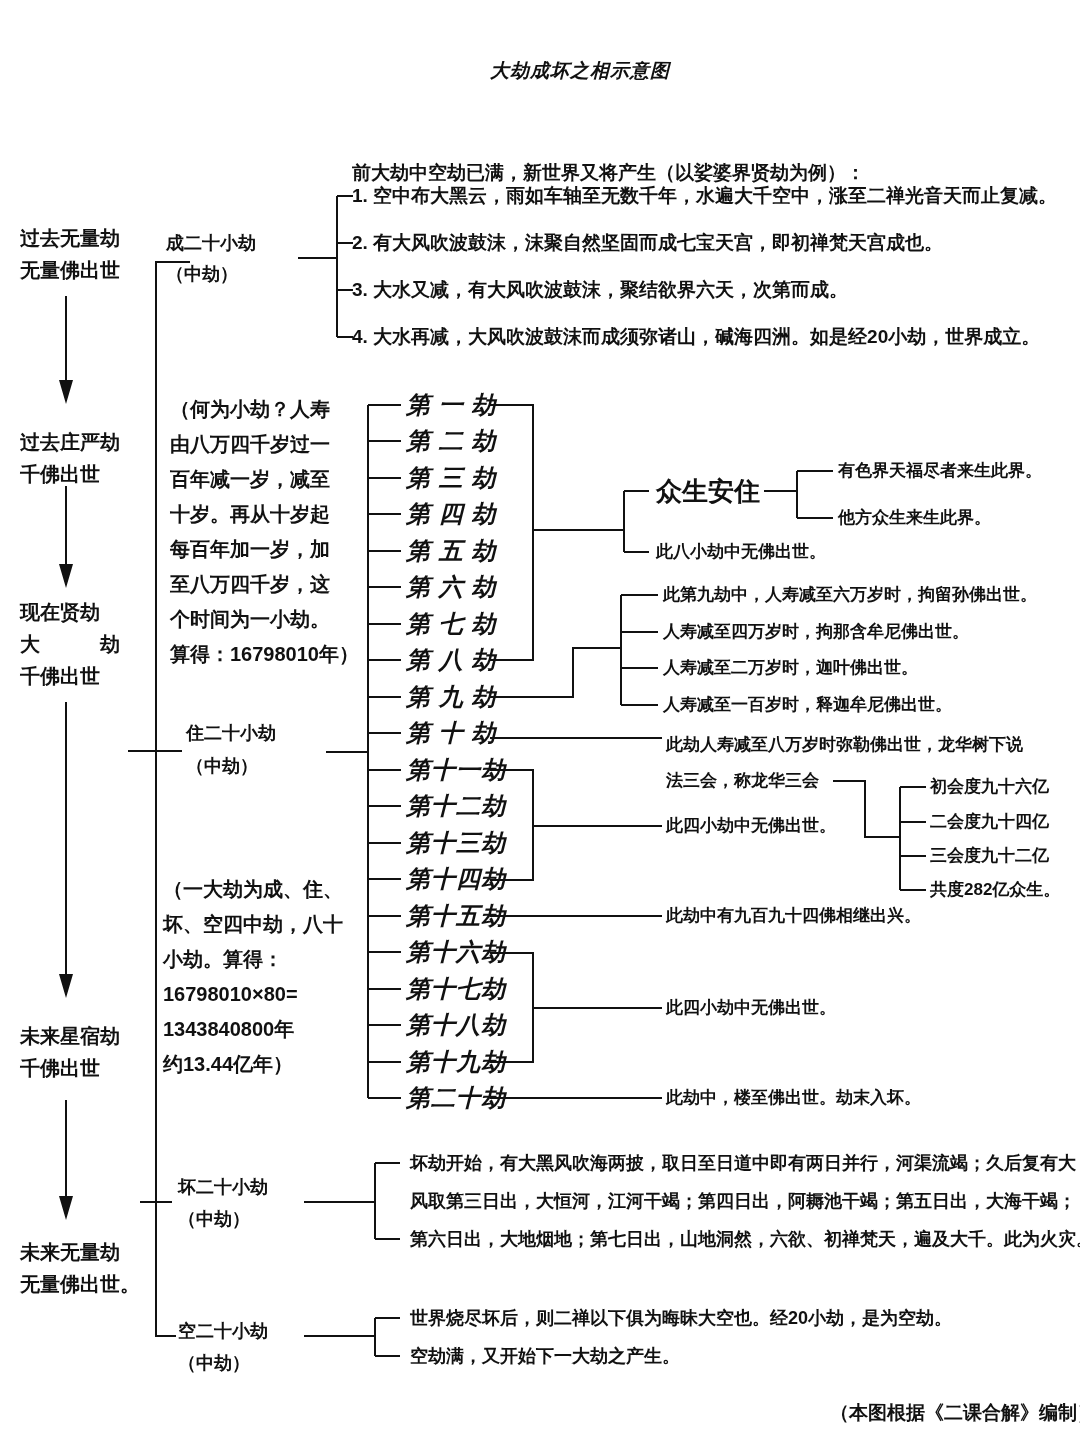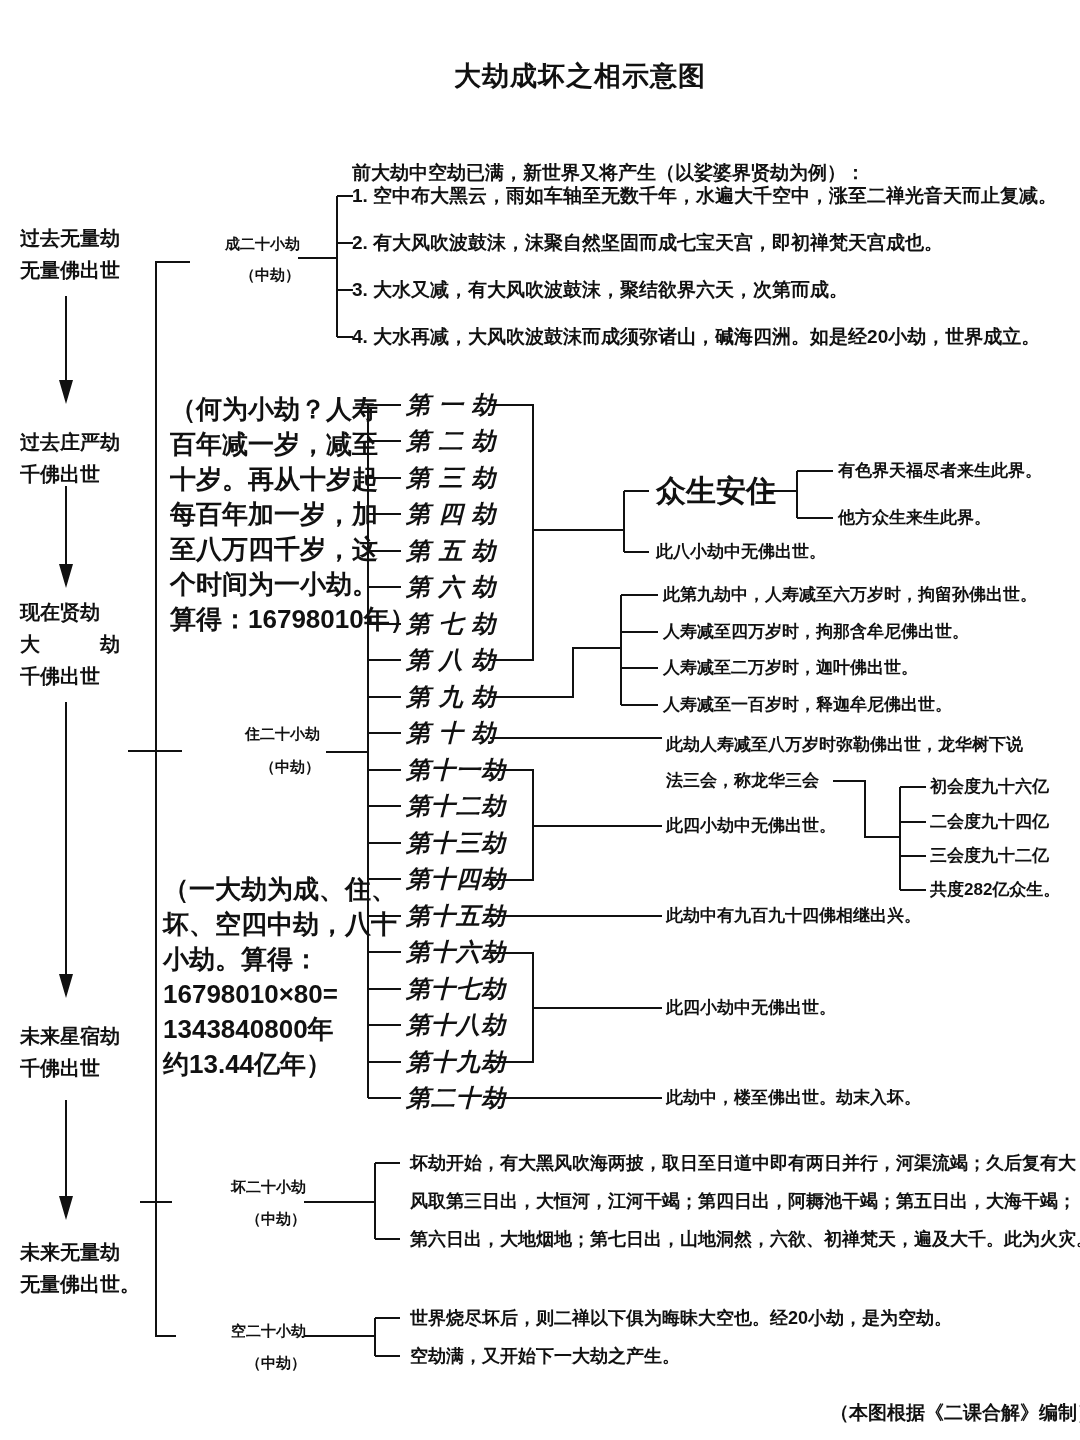--- a/index.html
+++ b/index.html
@@ -1,28 +1,28 @@
 <!DOCTYPE html>
 <html><head>
 <meta charset="utf-8">
 <style>
   html,body{margin:0;padding:0;background:#fff;}
   .canvas{position:relative;width:1080px;height:1440px;background:#fff;overflow:hidden;
           font-family:"Liberation Sans","DejaVu Sans",sans-serif;font-weight:700;color:#111;}
   .txt{position:absolute;white-space:nowrap;}
   .center{text-align:center;}
-  .title{font-size:27px;letter-spacing:1px;}
+  .title{font-size:19px;letter-spacing:1px;font-style:italic;}
   .subtitle{font-size:19px;}
   .era{position:absolute;font-size:20px;line-height:32px;white-space:nowrap;}
-  .stage{position:absolute;text-align:right;font-size:15px;white-space:nowrap;}
-  .note{position:absolute;font-size:26px;line-height:35px;white-space:nowrap;}
+  .stage{position:absolute;text-align:left;font-size:18px;white-space:nowrap;}
+  .note{position:absolute;font-size:20px;line-height:35px;white-space:nowrap;}
   .item19{font-size:19px;line-height:26px;height:26px;}
   .ann17{font-size:17px;line-height:24px;height:24px;}
   .ann18{font-size:18px;line-height:24px;height:24px;}
-  .ann22{font-size:30px;line-height:28px;height:28px;}
+  .ann22{font-size:26px;line-height:28px;height:28px;}
   .foot{font-size:19px;}
   .kalpa-row{position:absolute;left:368px;height:26px;display:flex;align-items:center;}
   .kalpa-row .tick{width:33px;height:2px;background:#111;margin-right:5px;flex:none;}
   .kalpa-row .klabel{font-size:24px;white-space:nowrap;letter-spacing:1px;font-style:italic;}
   svg.lines{position:absolute;left:0;top:0;}
 </style>
 </head>
 <body>
 
 <div class="canvas">
@@ -108,20 +108,21 @@
     <div>（中劫）</div>
   </div>
 
   <div class="txt item19" style="left:352px;top:183px;">1. 空中布大黑云，雨如车轴至无数千年，水遍大千空中，涨至二禅光音天而止复减。</div>
   <div class="txt item19" style="left:352px;top:230px;text-align:right;">2. 有大风吹波鼓沫，沫聚自然坚固而成七宝天宫，即初禅梵天宫成也。</div>
   <div class="txt item19" style="left:352px;top:277px;">3. 大水又减，有大风吹波鼓沫，聚结欲界六天，次第而成。</div>
   <div class="txt item19" style="left:352px;top:324px;">4. 大水再减，大风吹波鼓沫而成须弥诸山，碱海四洲。如是经20小劫，世界成立。</div>
 
   <div class="note" style="left:170px;top:392px;">
     <div>（何为小劫？人寿</div>
+    <div>由八万四千岁过一</div>
     <div>百年减一岁，减至</div>
     <div>十岁。再从十岁起</div>
     <div>每百年加一岁，加</div>
     <div>至八万四千岁，这</div>
     <div>个时间为一小劫。</div>
     <div>算得：16798010年）</div>
   </div>
 
   <div class="note" style="left:163px;top:872px;">
     <div>（一大劫为成、住、</div>

